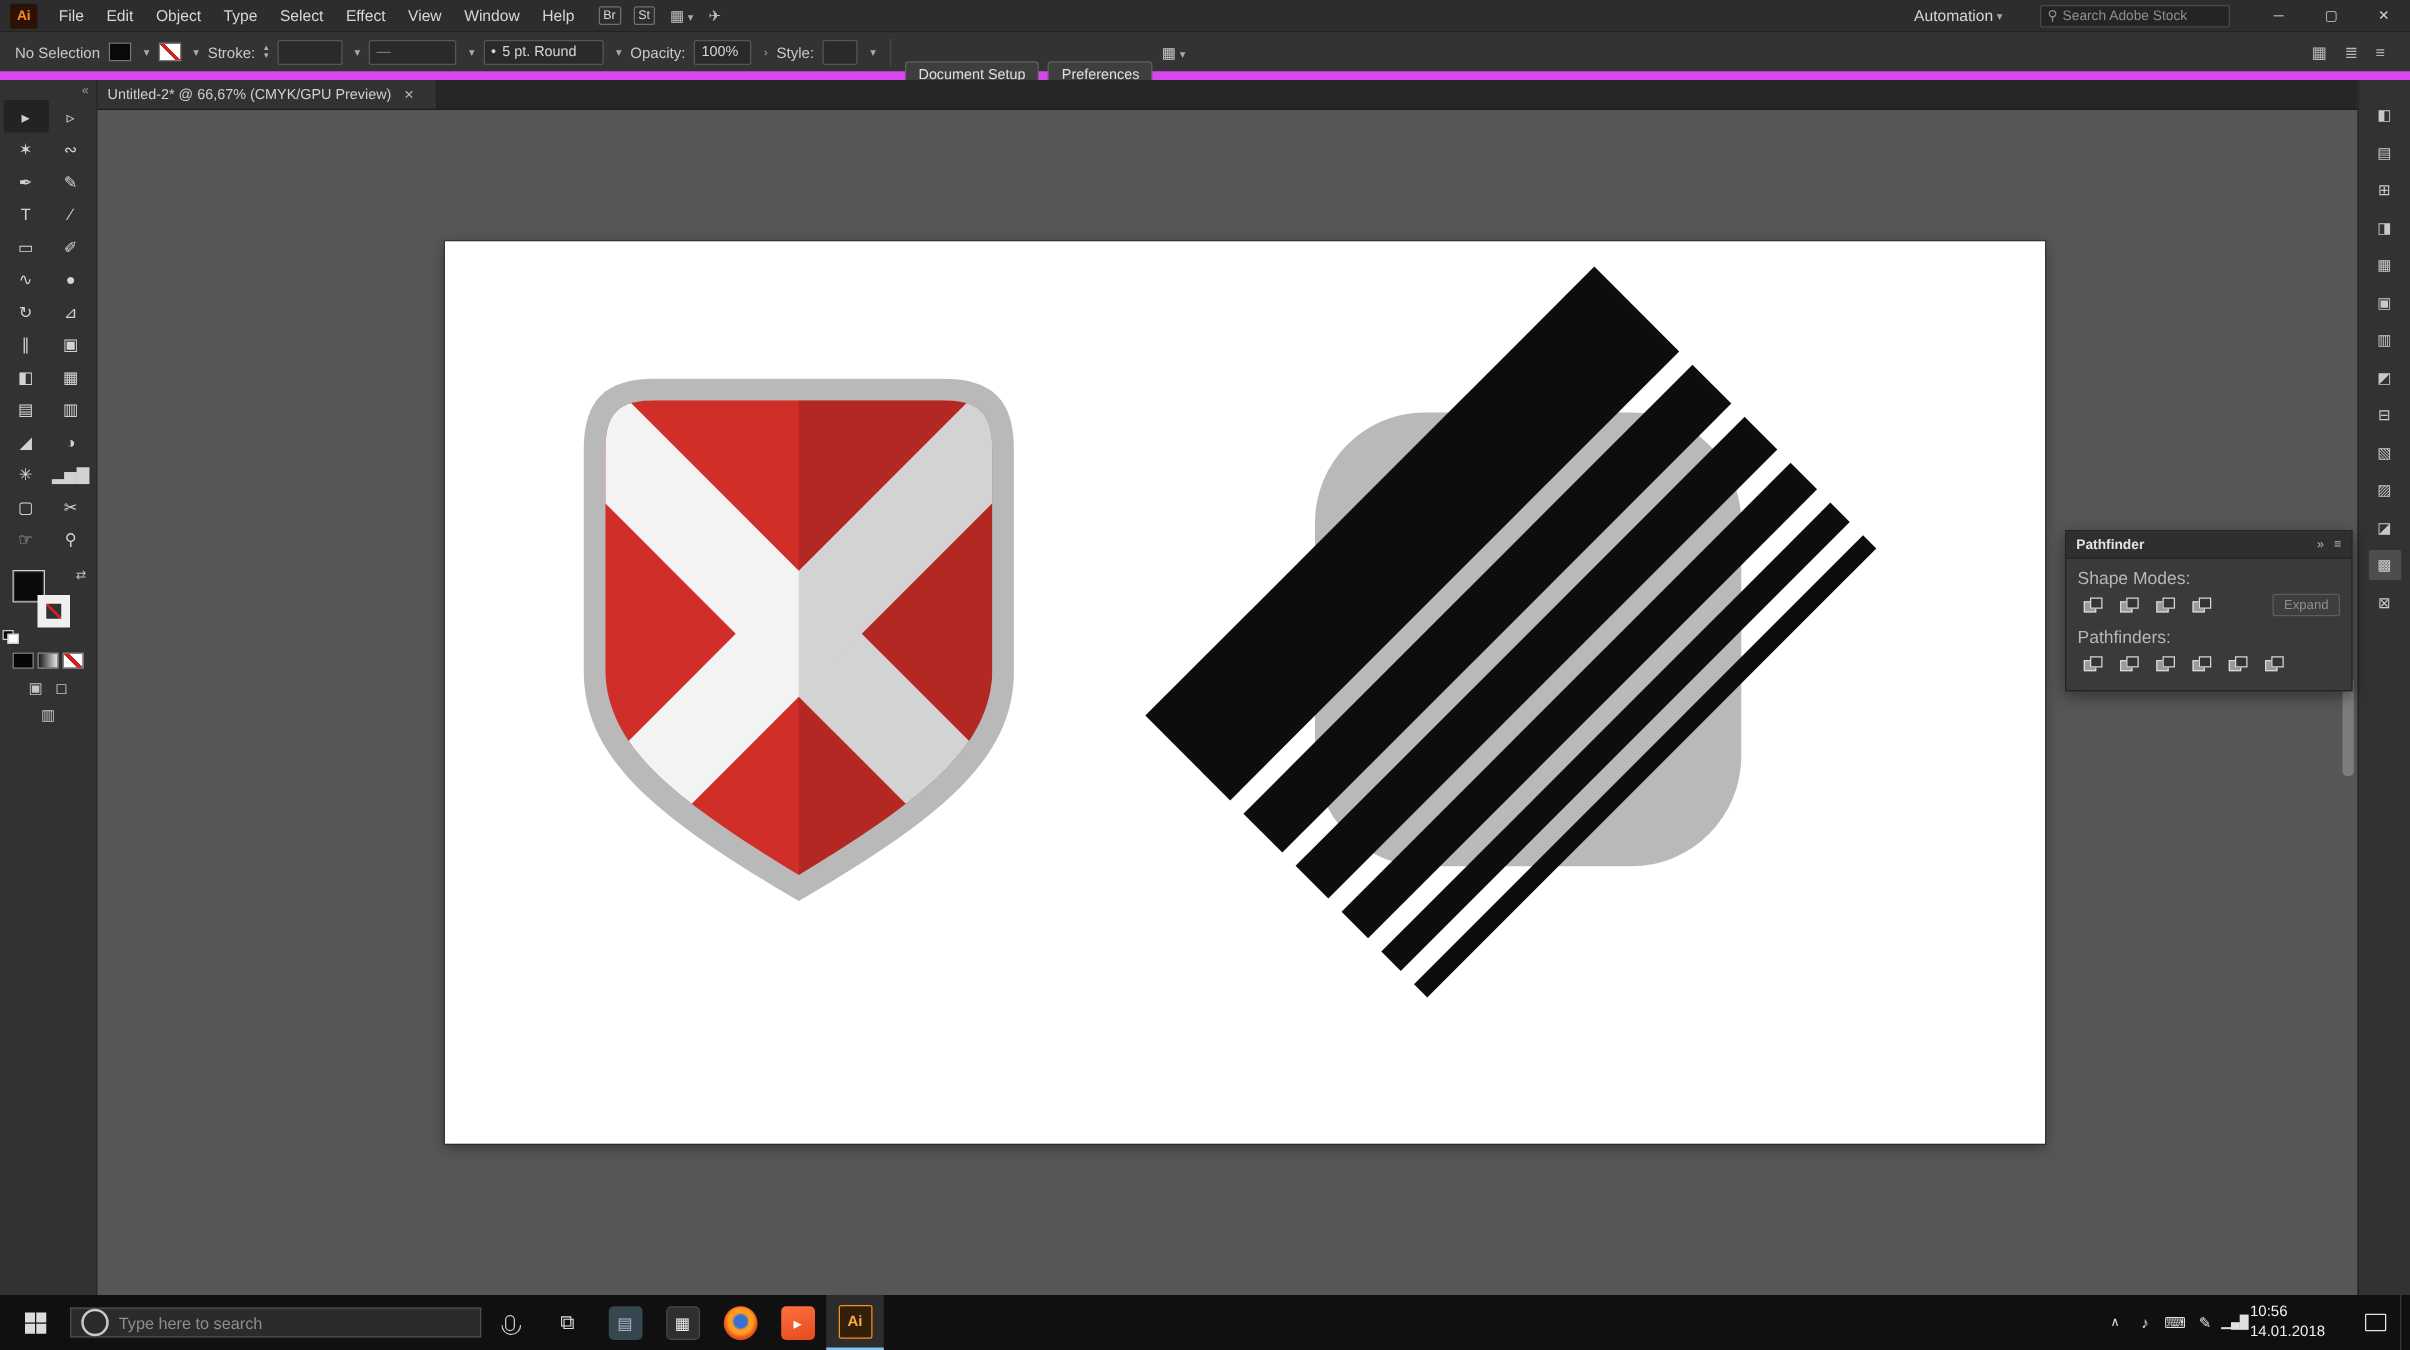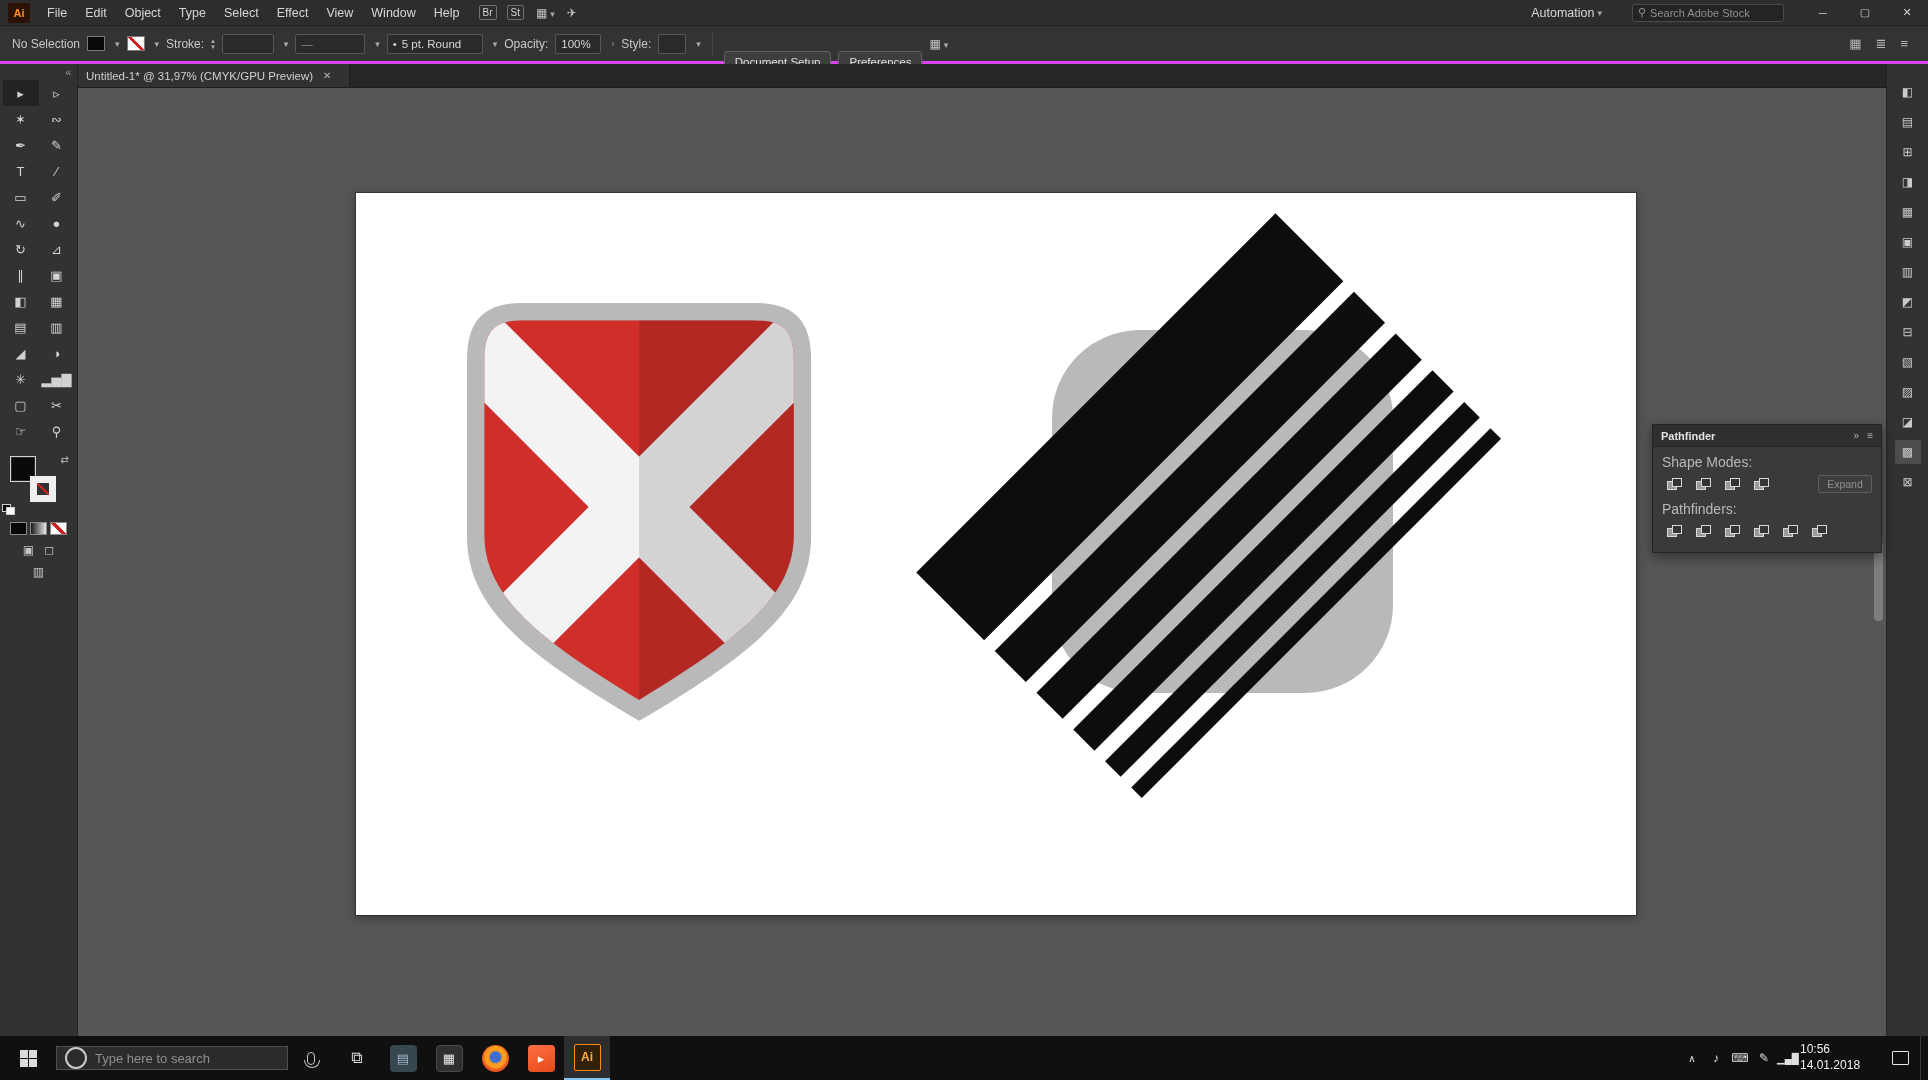--- a/index.html
+++ b/index.html
@@ -22,21 +22,21 @@
   #stock-search { width:152px; height:18px; background:#242424; border:1px solid #4a4a4a; border-radius:2px;
                   display:flex; align-items:center; padding:0 5px; margin-right:18px; }
   #stock-search .sicon { font-size:11px; color:#8f8f8f; margin-right:4px; }
   #stock-search input { flex:1; background:transparent; border:none; outline:none; color:#cfcfcf; font-size:11px; width:110px; }
   input::placeholder { color:#8f8f8f; }
   .win-btn { width:42px; height:26px; display:flex; align-items:center; justify-content:center;
              color:#d0d0d0; font-size:11px; }
 
   
   #controlbar { position:absolute; left:0; top:26px; width:1928px; height:38px; background:#333333;
-                border-bottom:3px solid #d946ef; display:flex; align-items:center; padding:0 12px;
+                border-bottom:7px solid #d946ef; display:flex; align-items:center; padding:0 12px;
                 color:#c9c9c9; font-size:12px; gap:7px; }
   .cb-sep { width:1px; height:22px; background:#474747; margin:0 4px; }
   .swatch { width:18px; height:15px; border:1px solid #7a7a7a; }
   .swatch.fill { background:#0a0a0a; }
   .swatch.none { background:linear-gradient(45deg,#ffffff 43%,#cc2222 43%,#cc2222 57%,#ffffff 57%); }
   .field { height:20px; background:#2a2a2a; border:1px solid #565656; border-radius:2px;
            display:flex; align-items:center; padding:0 5px; font-size:11.5px; color:#d6d6d6; }
   .stepper { display:flex; flex-direction:column; justify-content:center; line-height:6px; font-size:7px; color:#b5b5b5; }
   .cb-btn { height:21px; border:1px solid #616161; background:#3e3e3e; border-radius:3px;
             display:flex; align-items:center; padding:0 10px; font-size:11.5px; color:#e0e0e0;margin-top:36px; }
@@ -103,21 +103,21 @@
   .pfi::after { content:""; position:absolute; right:0; top:0; width:8px; height:7px; border:1px solid #d8d8d8; background:#343434; }
   #pf-expand { margin-left:auto; width:54px; height:18px; border:1px solid #5d5d5d; background:#3e3e3e; color:#8f8f8f;
                border-radius:2px; display:flex; align-items:center; justify-content:center; font-size:10.5px; }
 
   
   #taskbar { position:absolute; left:0; bottom:0; width:1928px; height:44px; background:#101010;
              display:flex; align-items:stretch; color:#e6e6e6; }
   #start-btn { width:56px; display:flex; align-items:center; justify-content:center; }
   #win-logo { display:grid; grid-template-columns:8px 8px; grid-template-rows:8px 8px; gap:1px; }
   #win-logo span { background:#dcdcdc; }
-  #tb-search { width:232px; margin:10px 0; background:#2b2b2b; border:1px solid #4e4e4e; display:flex;
+  #tb-search { width:329px; margin:10px 0; background:#2b2b2b; border:1px solid #4e4e4e; display:flex;
                align-items:center; padding:4px 8px; gap:8px; }
   #cortana-ring { width:22px; height:22px; border:2px solid #c9c9c9; border-radius:50%; }
   #tb-search input { flex:1; background:transparent; border:none; outline:none; color:#c3c3c3; font-size:13px; }
   .tb-btn { width:46px; display:flex; align-items:center; justify-content:center; position:relative; }
   .mic { width:8px; height:13px; border:1.5px solid #c9c9c9; border-radius:4px; position:relative; }
   .mic::after { content:""; position:absolute; left:-4.5px; top:7px; width:14px; height:7px; border:1.5px solid #c9c9c9;
                 border-top:none; border-radius:0 0 9px 9px; }
   .tv-glyph { font-size:16px; color:#dcdcdc; }
   .app-sq { width:27px; height:27px; border-radius:4px; display:flex; align-items:center; justify-content:center; font-size:13px; }
   .app1 { background:#37474f; color:#9fb6cc; }
@@ -257,21 +257,21 @@
         <span>◻</span>
       </div>
       <div id="screen-row">
         <span>▥</span>
       </div>
     </aside>
 
     <div id="docarea">
       <div id="tabstrip">
         <div id="doc-tab">
-          <span class="title">Untitled-1* @ 31,97% (CMYK/GPU Preview)</span>
+          <span class="title">Untitled-2* @ 66,67% (CMYK/GPU Preview)</span>
           <span class="close">✕</span>
         </div>
       </div>
       <div id="canvas">
         <div id="artboard">
           <svg viewBox="0 0 1280 722">
             <defs>
               <clipPath id="shieldClip">
                 <path d="M14,48 C14,22 22,14 48,14 L232,14 C258,14 266,22 266,48 L266,188 C266,238 224,272 140,323 C56,272 14,238 14,188 Z"></path>
               </clipPath>

